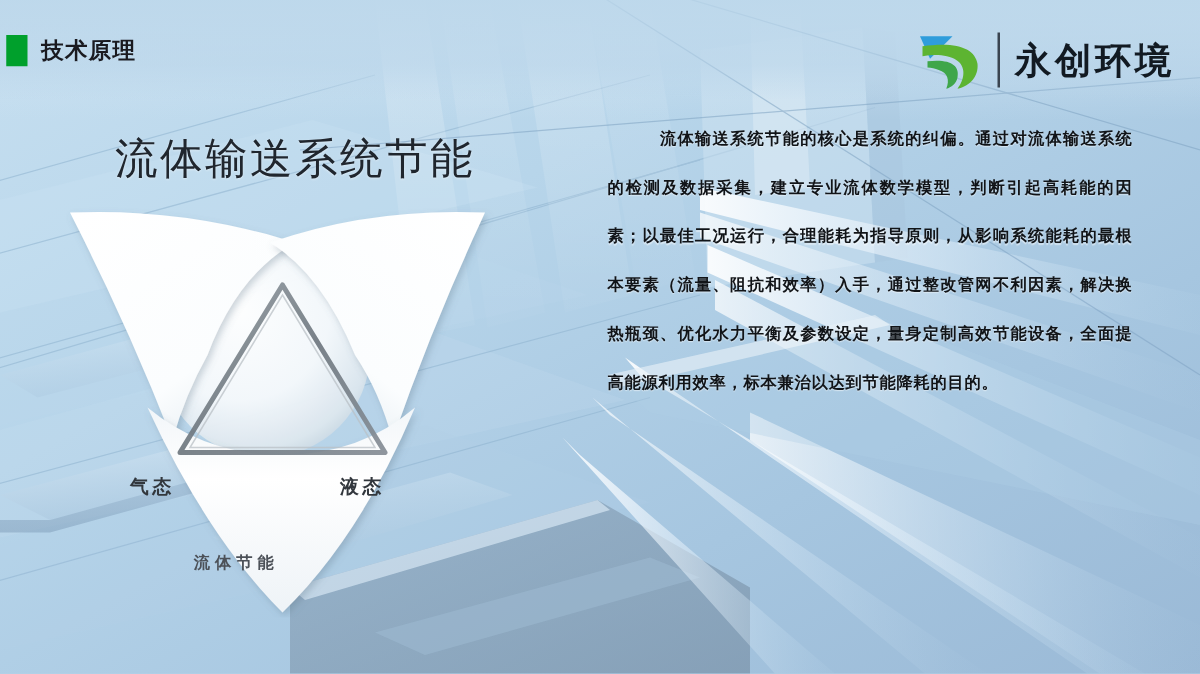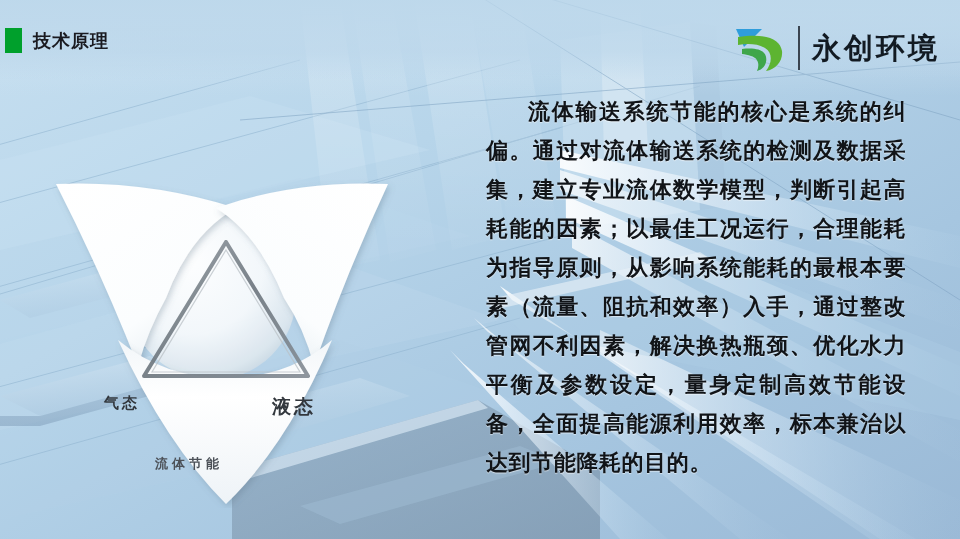--- a/index.html
+++ b/index.html
@@ -56,38 +56,38 @@
   
   .slide-title {
     position:absolute; left:92px; top:104px;
     font-size:34px; color:#20262e; letter-spacing:2px;
     font-weight:normal; white-space:nowrap;
     font-family:"DejaVu Sans","Liberation Sans",sans-serif;
     text-shadow:0 1px 2px rgba(255,255,255,.45);
   }
 
   
-  .diagram { position:absolute; left:40px; top:178px; width:370px; height:330px; }
+  .diagram { position:absolute; left:40px; top:164px; width:370px; height:330px; }
   .diagram-svg { position:absolute; inset:0; width:370px; height:330px; }
   .dg-label {
     position:absolute; color:#32373d; font-weight:bold;
     font-family:"DejaVu Sans","Liberation Sans",sans-serif;
     letter-spacing:3px; white-space:nowrap; text-align:center;
   }
   .lbl-gas     { left:64px;  top:216px; font-size:15px; }
-  .lbl-liquid  { left:232px; top:216px; font-size:19px; }
+  .lbl-liquid  { left:232px; top:216px; font-size:15px; }
   .lbl-center  {
     left:115px; top:277px; font-size:13px; color:#4c5158;
     letter-spacing:4px;
   }
 
   
   .para {
     position:absolute; left:486px; top:92px; width:420px;
-    font-size:22px; line-height:39px; color:#111418;
+    font-size:13px; line-height:39px; color:#111418;
     font-family:"DejaVu Serif","Liberation Serif",serif;
     font-weight:bold;
     letter-spacing:.6px;
     text-align:justify;
     text-indent:42px;
     text-shadow:0 1px 1px rgba(255,255,255,.55);
   }
 </style>
 </head>
 <body>
@@ -212,20 +212,21 @@
       <path d="M4 6 L30 6 L12 24 Z" fill="#2f9ddb"></path>
       <path d="M6 14 C34 10 48 16 50 28 C51 38 44 46 34 48 C40 40 41 30 33 25 C27 21 16 20 6 22 Z" fill="#5db431"></path>
       <path d="M10 26 C28 24 36 29 34 39 C33 44 29 47 25 48 C28 41 26 35 19 33 C16 32 13 31 10 31 Z" fill="#3fa64a"></path>
     </svg>
     <div class="logo-div"></div>
     <div class="logo-text">
       <div class="logo-cn">永创环境</div>
     </div>
   </div>
 
+  <div class="slide-title">流体输送系统节能</div>
 
   <div class="diagram">
     <svg class="diagram-svg" viewBox="0 0 370 330">
       <defs>
         <radialGradient id="sphere" cx="38%" cy="30%" r="78%">
           <stop offset="0%" stop-color="#ffffff"></stop>
           <stop offset="55%" stop-color="#f4f8fb"></stop>
           <stop offset="86%" stop-color="#dbe6ee"></stop>
           <stop offset="100%" stop-color="#c2d2de"></stop>
         </radialGradient>

